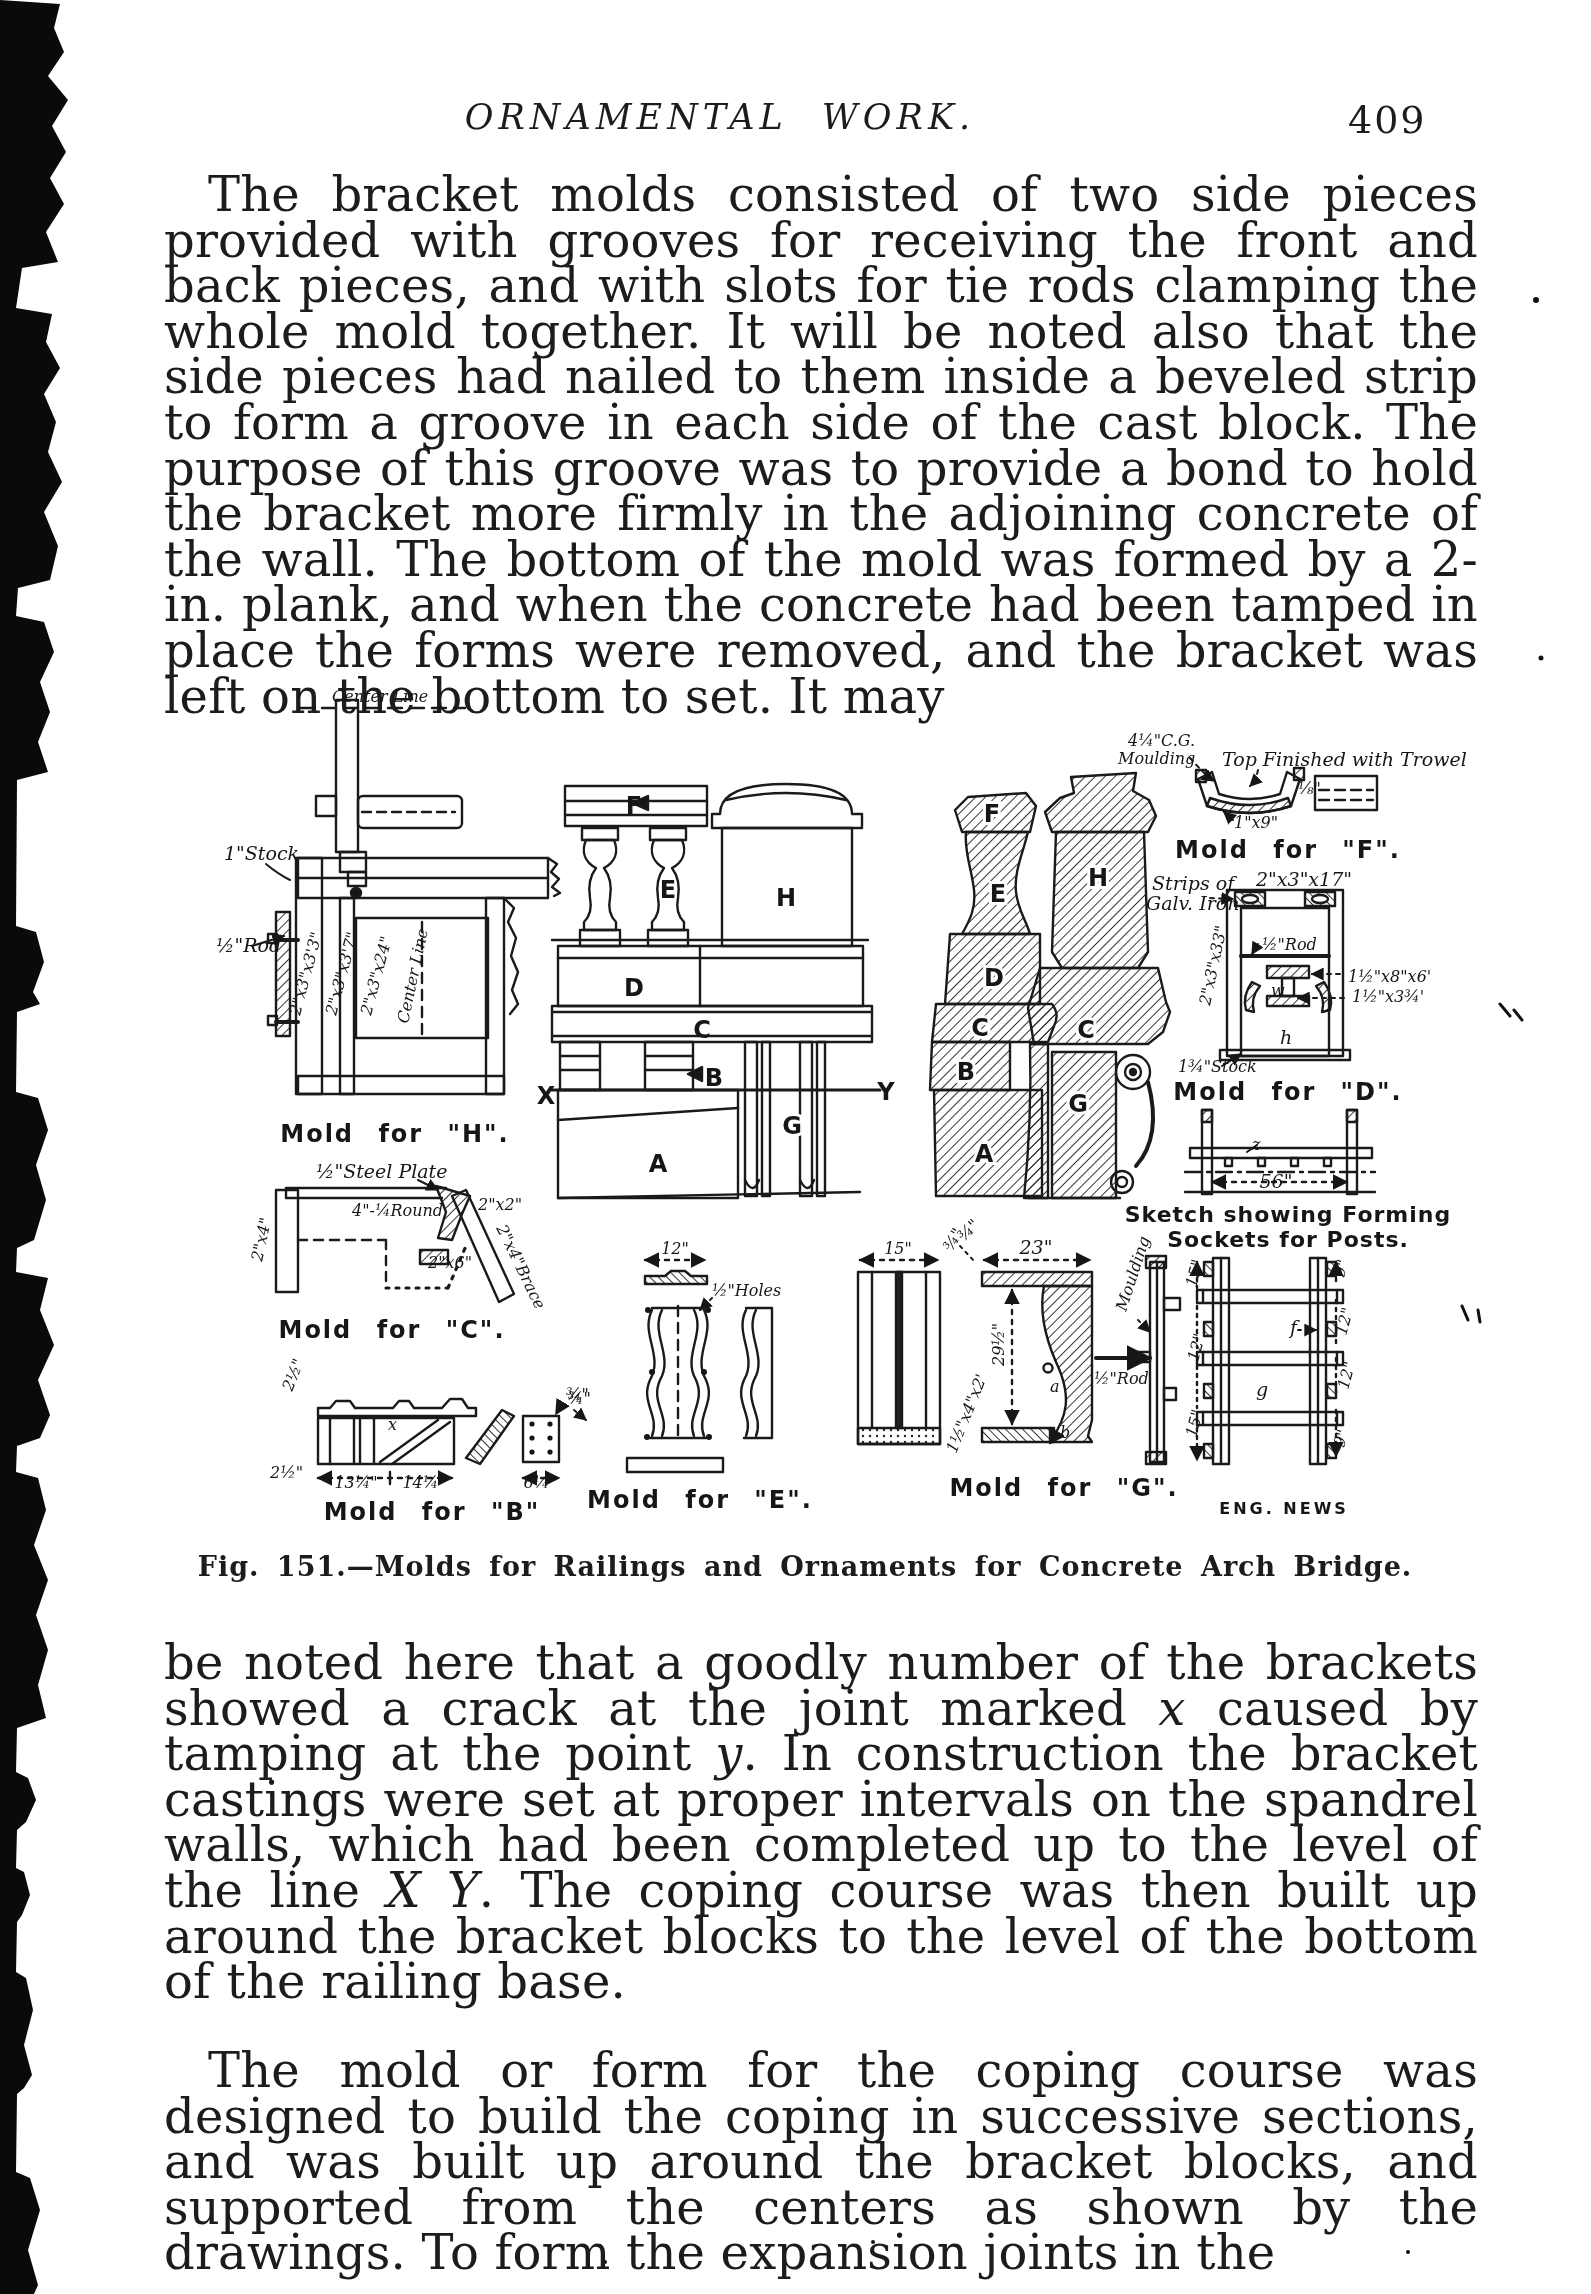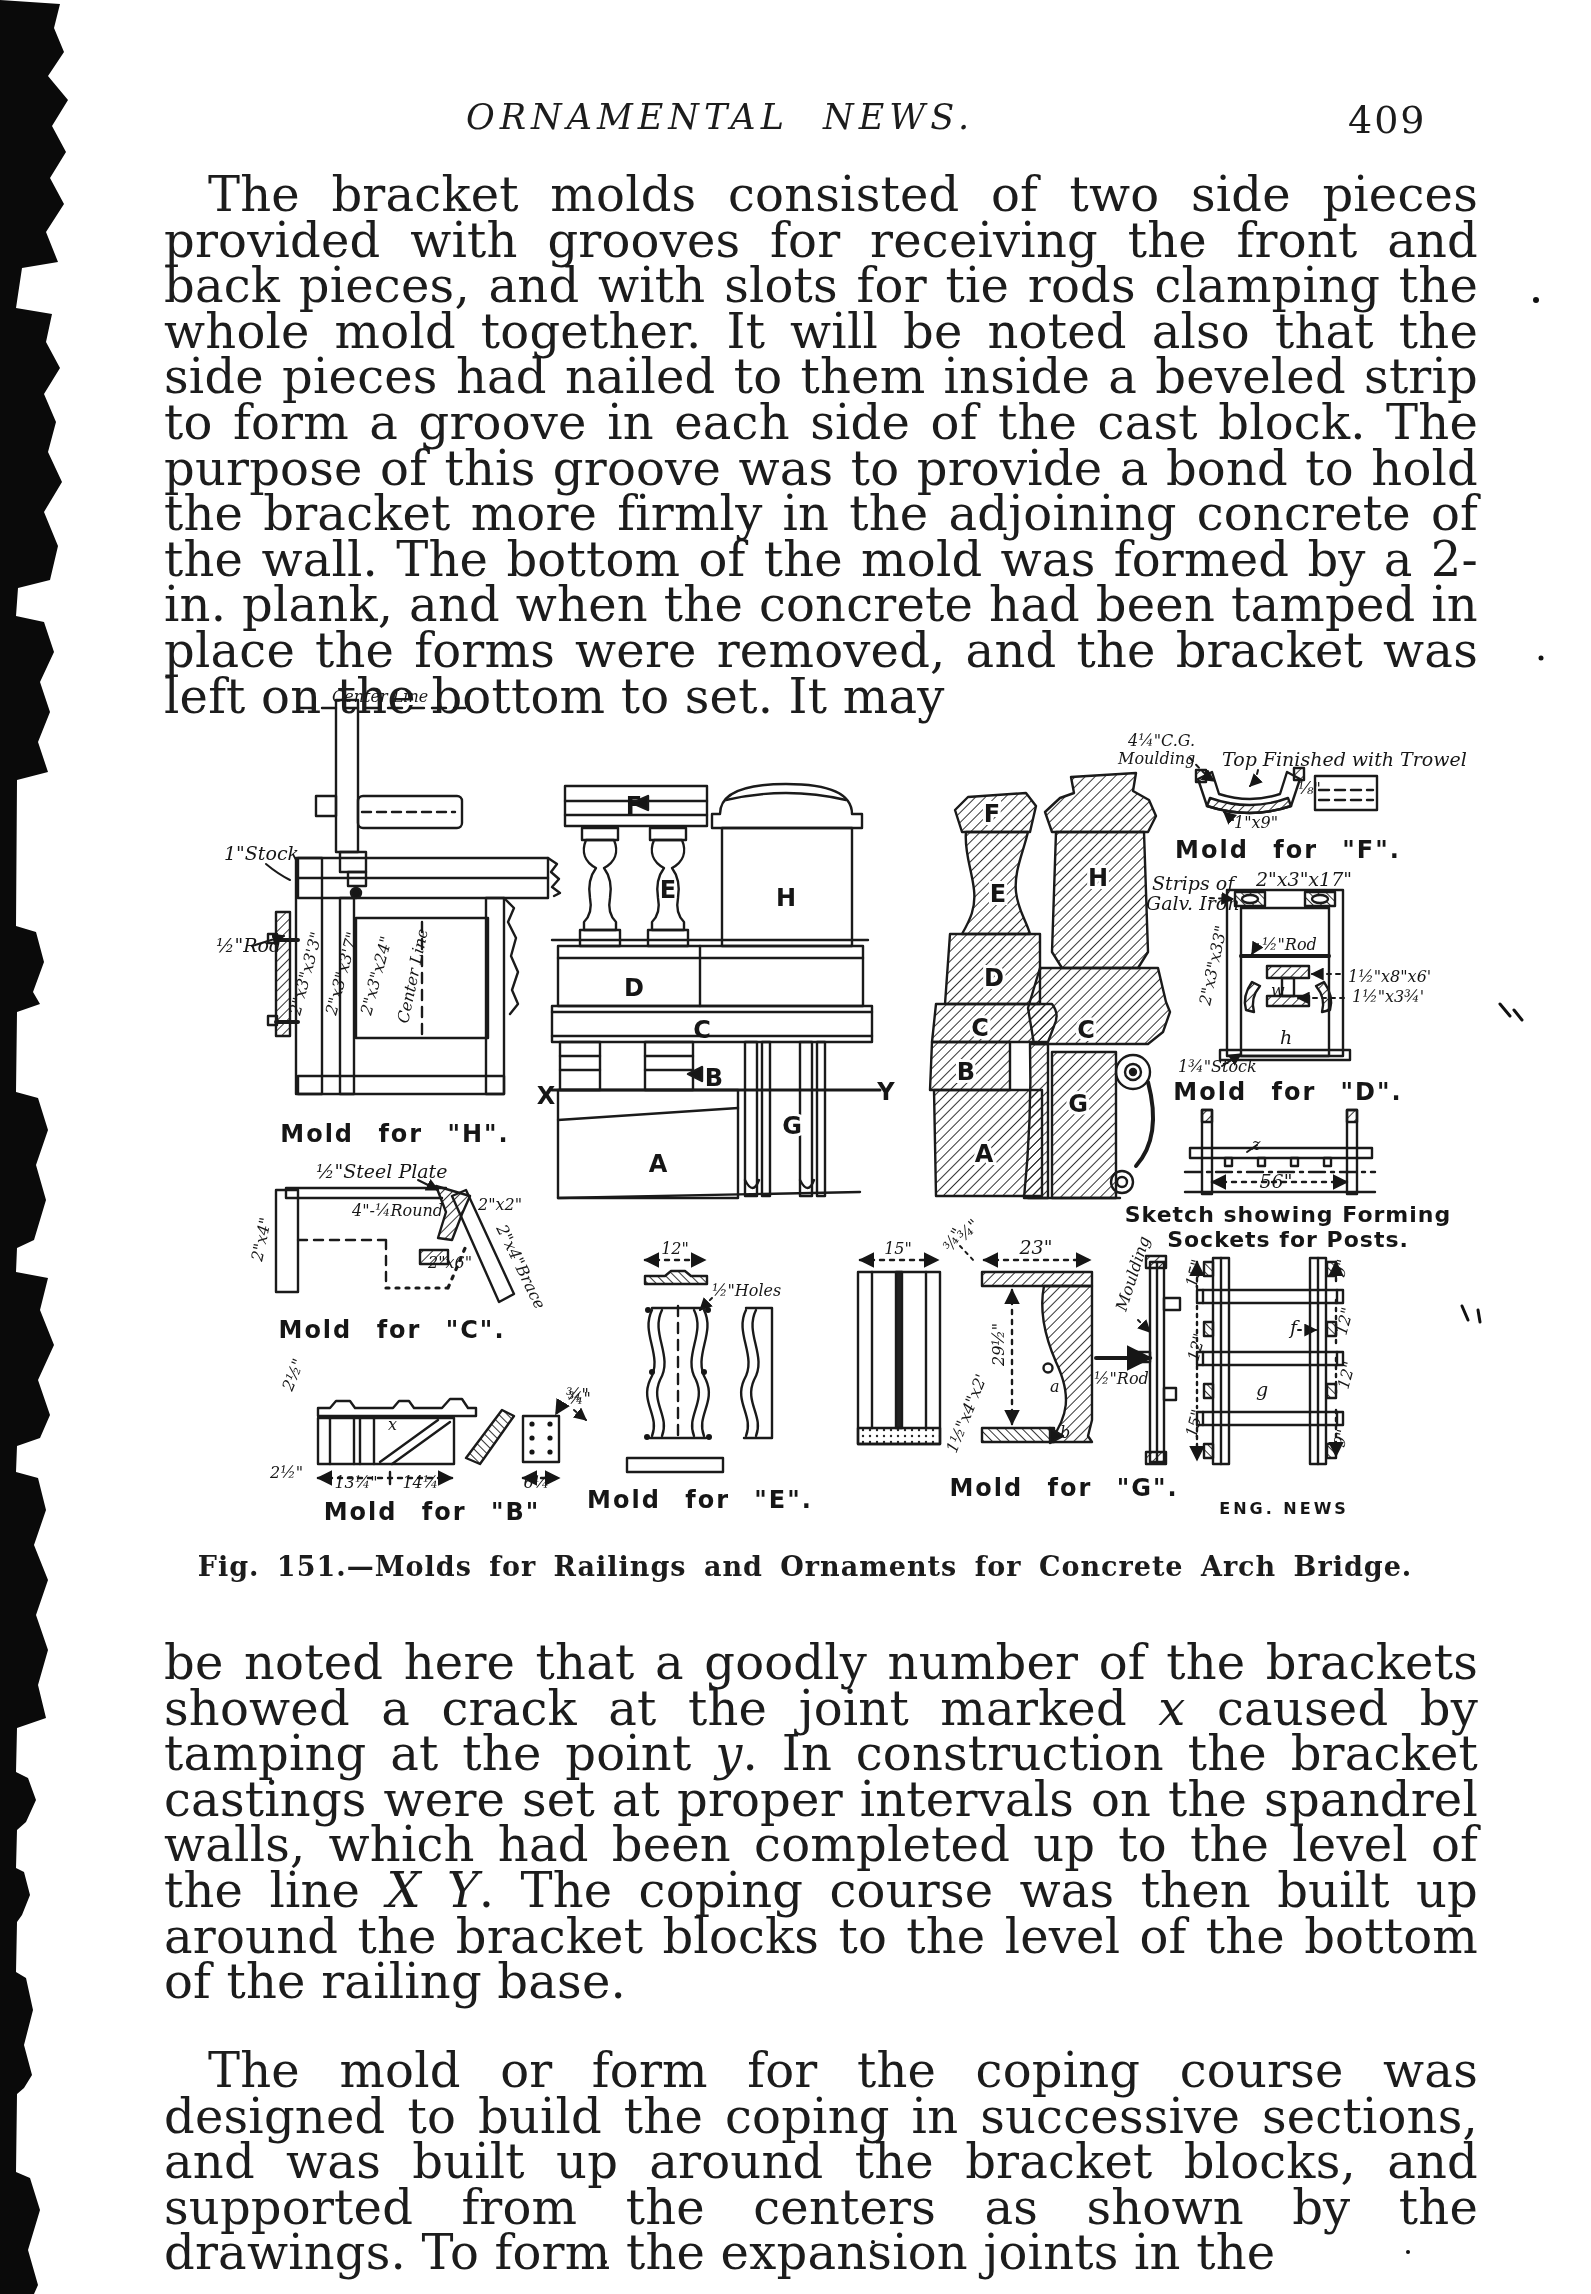--- a/index.html
+++ b/index.html
@@ -47,21 +47,21 @@
     <circle cx="1536" cy="300" r="3" stroke="none"></circle>
     <circle cx="1541" cy="658" r="2.5" stroke="none"></circle>
     <path d="M1500,1004 l10,12 M1514,1010 l8,10" fill="none"></path>
     <path d="M1462,1306 l6,14 M1478,1310 l2,12" fill="none"></path>
     <circle cx="873" cy="2242" r="2" stroke="none"></circle>
     <circle cx="605" cy="2262" r="2" stroke="none"></circle>
     <circle cx="1408" cy="2252" r="2" stroke="none"></circle>
   </g>
 </svg>
 
-<div class="abs running-title">ORNAMENTAL NEWS.</div>
+<div class="abs running-title">ORNAMENTAL WORK.</div>
 <div class="abs page-number">409</div>
 
 <p id="p1" class="abs para indent">The bracket molds consisted of two side pieces provided with grooves for receiving the front and back pieces, and with slots for tie rods clamping the whole mold together.  It will be noted also that the side pieces had nailed to them inside a beveled strip to form a groove in each side of the cast block. The purpose of this groove was to provide a bond to hold the bracket more firmly in the adjoining concrete of the wall.  The bottom of the mold was formed by a 2-in. plank, and when the concrete had been tamped in place the forms were removed, and the bracket was left on the bottom to set.  It may</p>
 
 <svg id="figure-svg" class="abs" width="1330" height="1060" viewBox="145 490 1330 1060" role="img">
   <defs>
     <pattern id="hz" patternUnits="userSpaceOnUse" width="7" height="7" patternTransform="rotate(45)">
       <line x1="0" y1="0" x2="0" y2="7" stroke="#1c1c1c" stroke-width="1.8"></line>
     </pattern>
     <pattern id="hz2" patternUnits="userSpaceOnUse" width="6" height="6" patternTransform="rotate(-45)">

